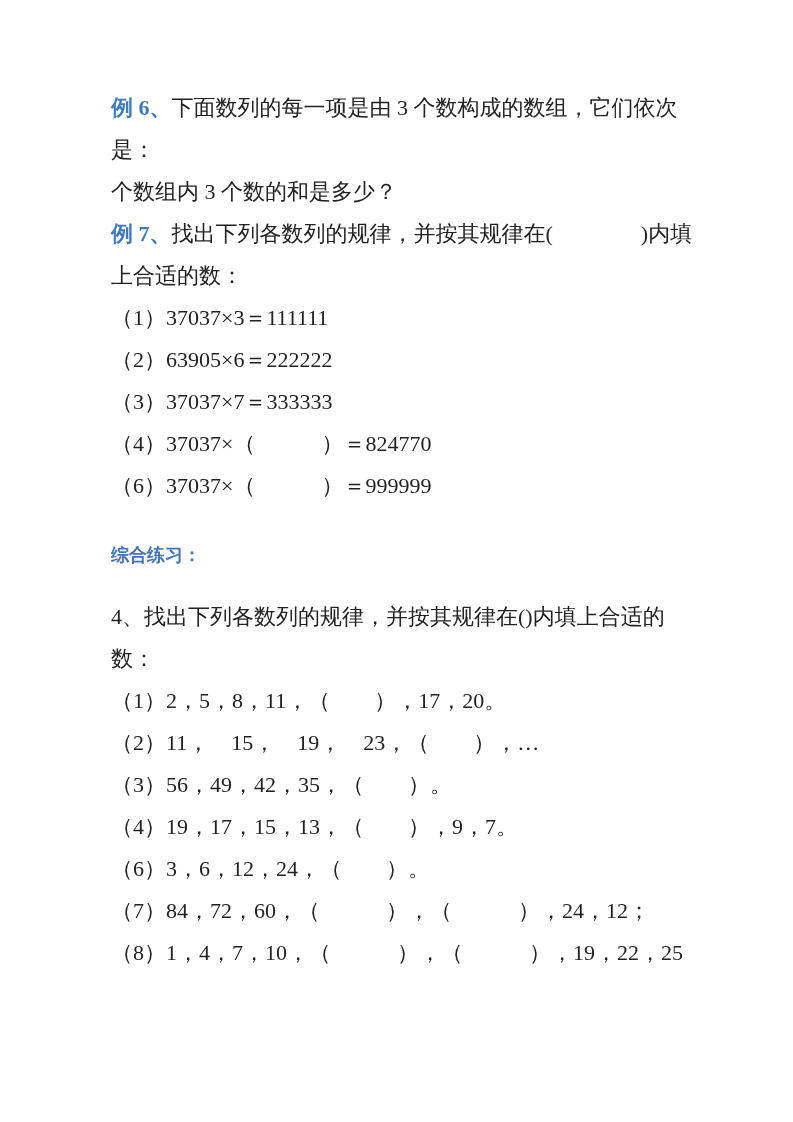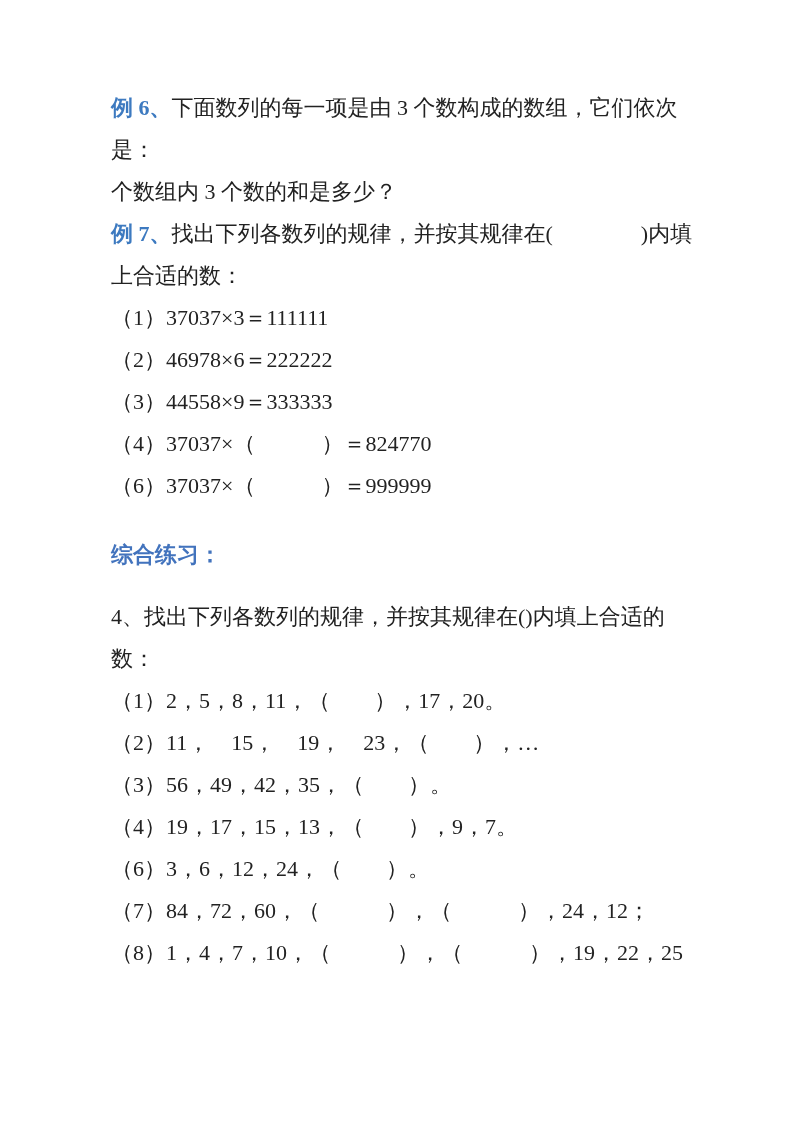--- a/index.html
+++ b/index.html
@@ -31,41 +31,41 @@
   }
   .example-label {
     color: #3d7ac0;
     font-weight: bold;
   }
   .practice-heading {
     margin-top: 27px !important;
     color: #4273bd;
     font-weight: bold;
     font-family: "Liberation Sans", "DejaVu Sans", sans-serif;
-    font-size: 22px;
+    font-size: 18px;
   }
   .practice-intro {
     margin-top: 20px !important;
   }
 </style>
 </head>
 <body>
 
 <div class="page">
   <div class="content">
 
     <p><span class="example-label">例 6、</span><span>下面数列的每一项是由 3 个数构成的数组，它们依次是：</span></p>
     <p>个数组内 3 个数的和是多少？</p>
 
     <p><span class="example-label">例 7、</span><span>找出下列各数列的规律，并按其规律在(　　　　)内填</span></p>
     <p>上合适的数：</p>
 
     <p>（1）37037×3＝111111</p>
-    <p>（2）46978×6＝222222</p>
-    <p>（3）44558×9＝333333</p>
+    <p>（2）63905×6＝222222</p>
+    <p>（3）37037×7＝333333</p>
     <p>（4）37037×（　　　）＝824770</p>
     <p>（6）37037×（　　　）＝999999</p>
 
     <p class="practice-heading">综合练习：</p>
     <p class="practice-intro">4、找出下列各数列的规律，并按其规律在()内填上合适的数：</p>
 
     <p>（1）2，5，8，11，（　　），17，20。</p>
     <p>（2）11，　15，　19，　23，（　　），…</p>
     <p>（3）56，49，42，35，（　　）。</p>
     <p>（4）19，17，15，13，（　　），9，7。</p>

